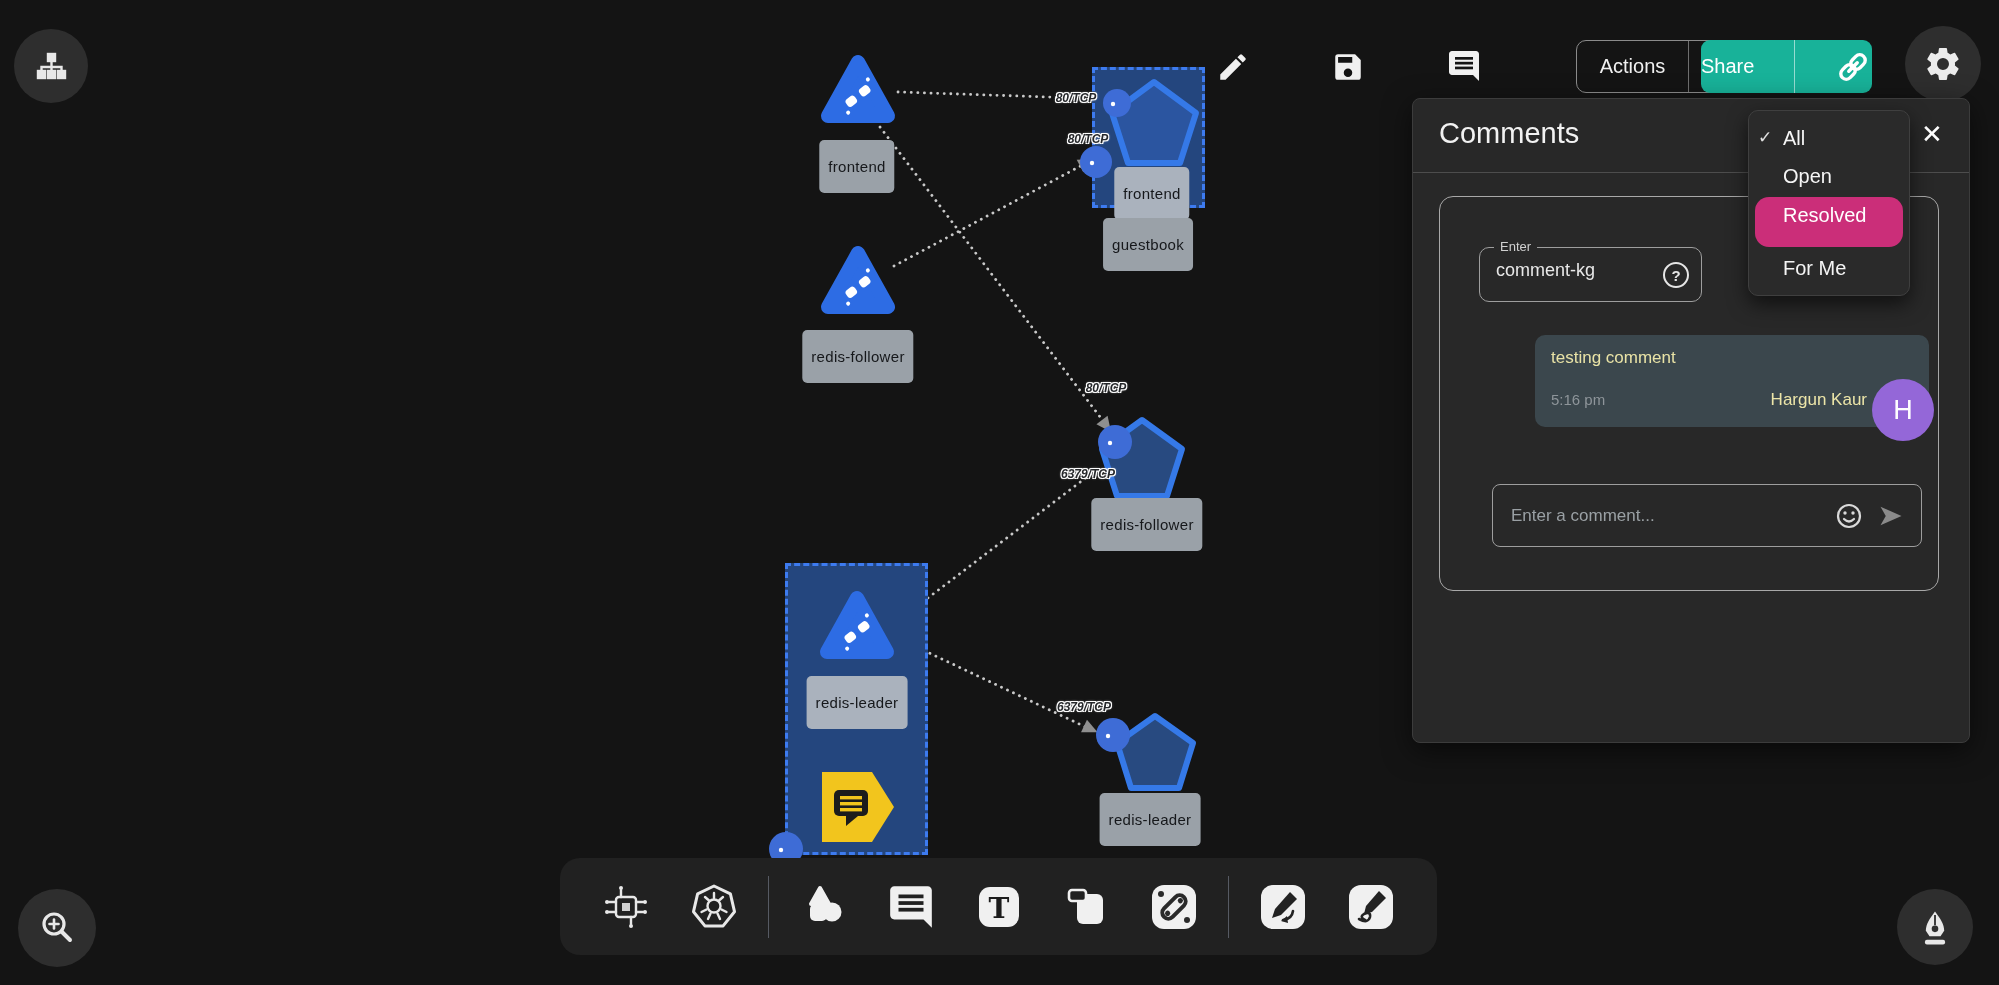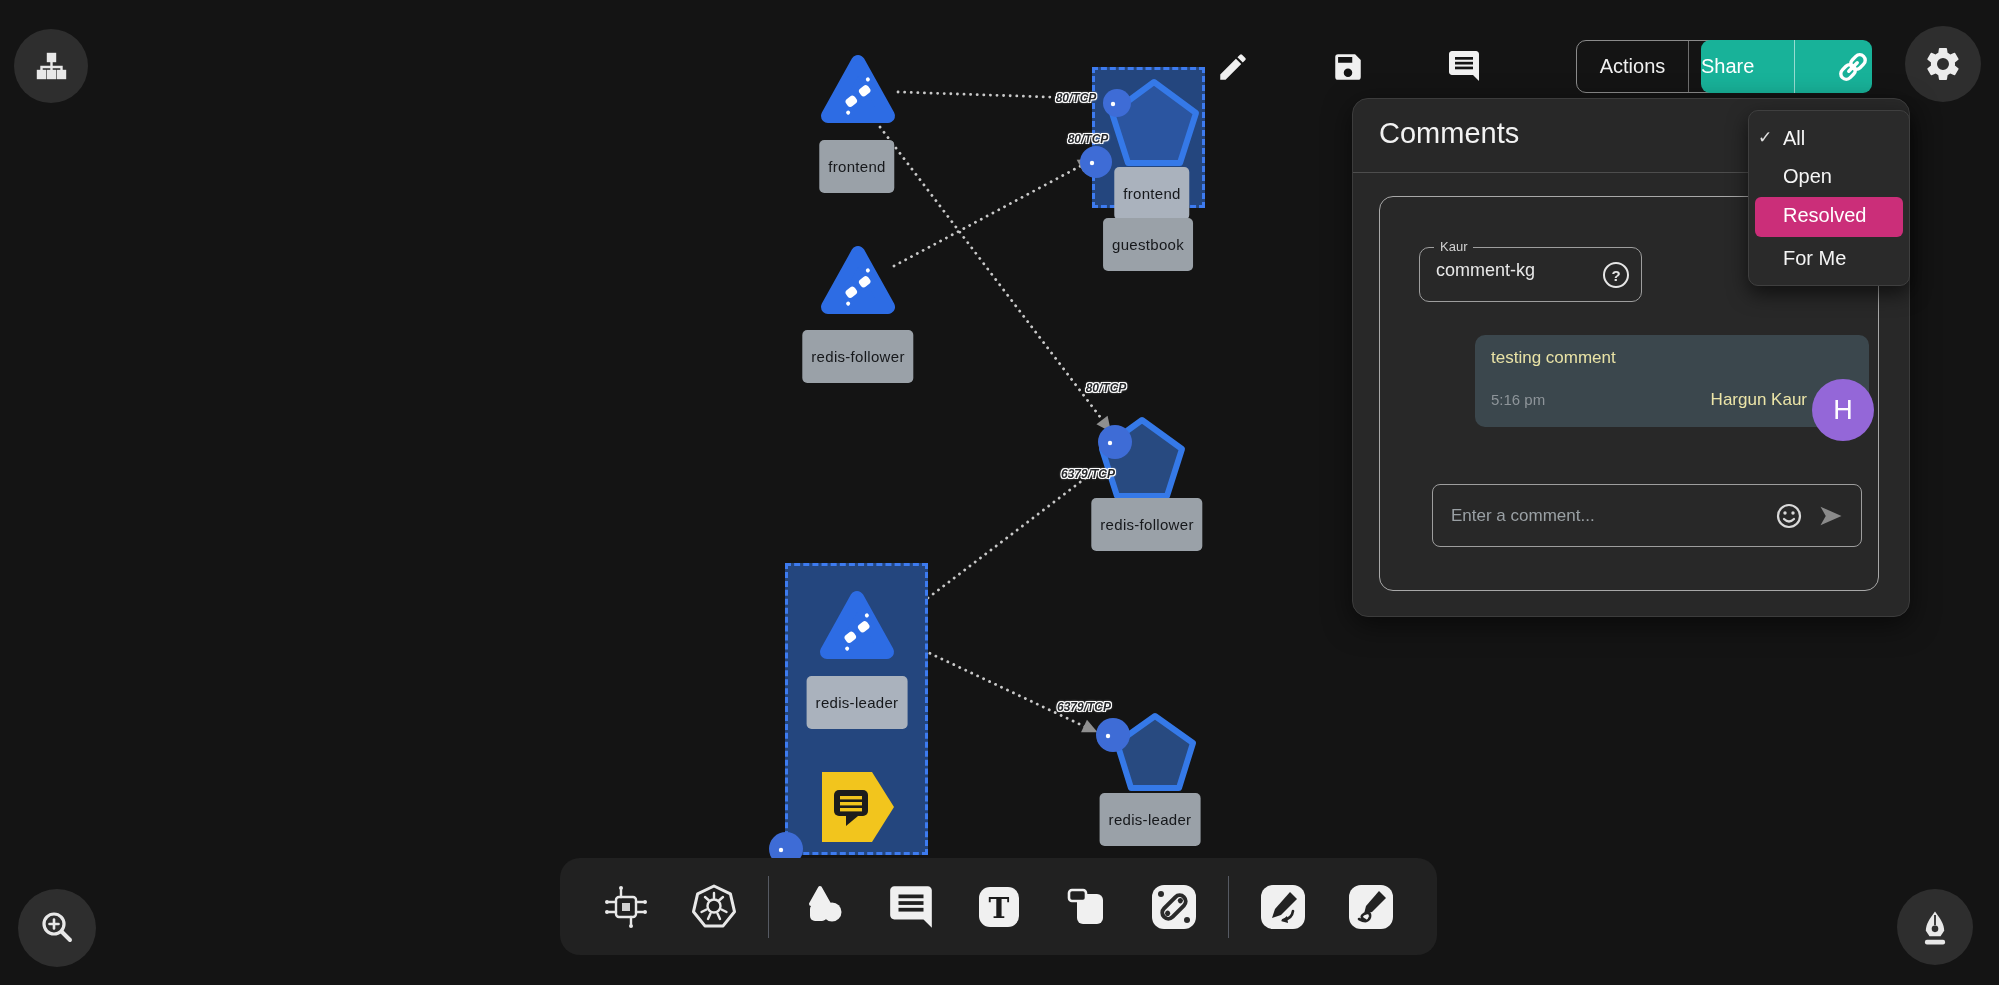--- a/index.html
+++ b/index.html
@@ -34,22 +34,22 @@
   .caret { width:0; height:0; border-left:8px solid transparent; border-right:8px solid transparent;
     border-top:9px solid #f0f0f0; }
   .btn-share { position:absolute; left:1701px; top:40px; width:171px; height:53px; z-index:4;
     background:#18b299; border-radius:9px; display:flex; align-items:stretch;gap:40px; }
   .btn-share .lbl { flex:1; display:flex; align-items:center; justify-content:center;
     color:#fff; font-size:20px; }
   .btn-share .sep { width:1px; background:rgba(255,255,255,.55); margin:0; }
   .btn-share .link-wrap { width:66px; display:flex; align-items:center; justify-content:center; }
 
   
-  .panel { position:absolute; left:1352px; top:98px; width:558px; height:519px; z-index:6;
-    background:#282828; border:1px solid #3c3c3c; border-radius:16px;
+  .panel { position:absolute; left:1412px; top:98px; width:558px; height:645px; z-index:6;
+    background:#282828; border:1px solid #3c3c3c; border-radius:8px;
     box-shadow:0 8px 28px rgba(0,0,0,.55); }
   .panel-header { position:absolute; left:0; top:0; right:0; height:74px;
     border-bottom:1px solid #4d4d4d; }
   .panel-title { position:absolute; left:26px; top:18px; font-size:29px; color:#f2f2f2; }
   .close-x { position:absolute; right:20px; top:18px; width:34px; height:34px; z-index:8;
     color:#ffffff; font-size:26px; display:flex; align-items:center; justify-content:center; cursor:pointer; }
   .inner-box { position:absolute; left:26px; top:97px; width:500px; height:395px;
     border:1px solid #a8a8a8; border-radius:14px; }
   .fieldset { position:absolute; left:39px; top:50px; width:223px; height:55px;
     border:1px solid #9e9e9e; border-radius:10px; }
@@ -74,22 +74,22 @@
   .composer input::placeholder { color:#9aa0a4; }
   .icon-btn { display:flex; align-items:center; justify-content:center; cursor:pointer; }
 
   
   .dropdown { position:absolute; left:1748px; top:110px; width:162px; z-index:7;
     background:#2a2a2a; border:1px solid #3f3f3f; border-radius:10px;
     box-shadow:0 8px 20px rgba(0,0,0,.6); padding:8px 0; }
   .dd-item { position:relative; height:38px; line-height:38px; padding-left:34px;
     font-size:20px; color:#f5f5f5; cursor:pointer; }
   .dd-item .check { position:absolute; left:9px; top:0; font-size:17px; color:#e0e0e0; }
-  .dd-item.highlight { margin:2px 6px; padding-left:28px; height:40px; line-height:36px;
-    background:#cb2e79; border-radius:6px; color:#fff; }
+  .dd-item.highlight { margin:2px 6px; padding-left:28px; height:50px; line-height:36px;
+    background:#cb2e79; border-radius:14px; color:#fff; }
 
   
   .toolbar { position:absolute; left:560px; top:858px; width:877px; height:97px; z-index:5;
     background:#212121; border-radius:20px; display:flex; align-items:center; padding:0 22px; }
   .tbtn { width:66px; height:66px; margin:0 11px; display:flex; align-items:center;
     justify-content:center; cursor:pointer; }
   .tdivider { width:1px; height:62px; background:#565a63; margin:0 10px; }
 </style>
 </head>
 <body>
@@ -295,21 +295,21 @@
 </div>
 
 <div class="panel">
   <div class="panel-header">
     <div class="panel-title">Comments</div>
   </div>
   <div class="close-x">✕</div>
 
   <div class="inner-box">
     <div class="fieldset">
-      <span class="legend">Kaur</span>
+      <span class="legend">Enter</span>
       <input class="name-input" type="text" value="comment-kg" style="">
       <div class="help-circle">?</div>
     </div>
 
     <div class="card">
       <div class="msg">testing comment</div>
       <div class="time">5:16 pm</div>
       <div class="author">Hargun Kaur</div>
       <div class="avatar">H</div>
     </div>

